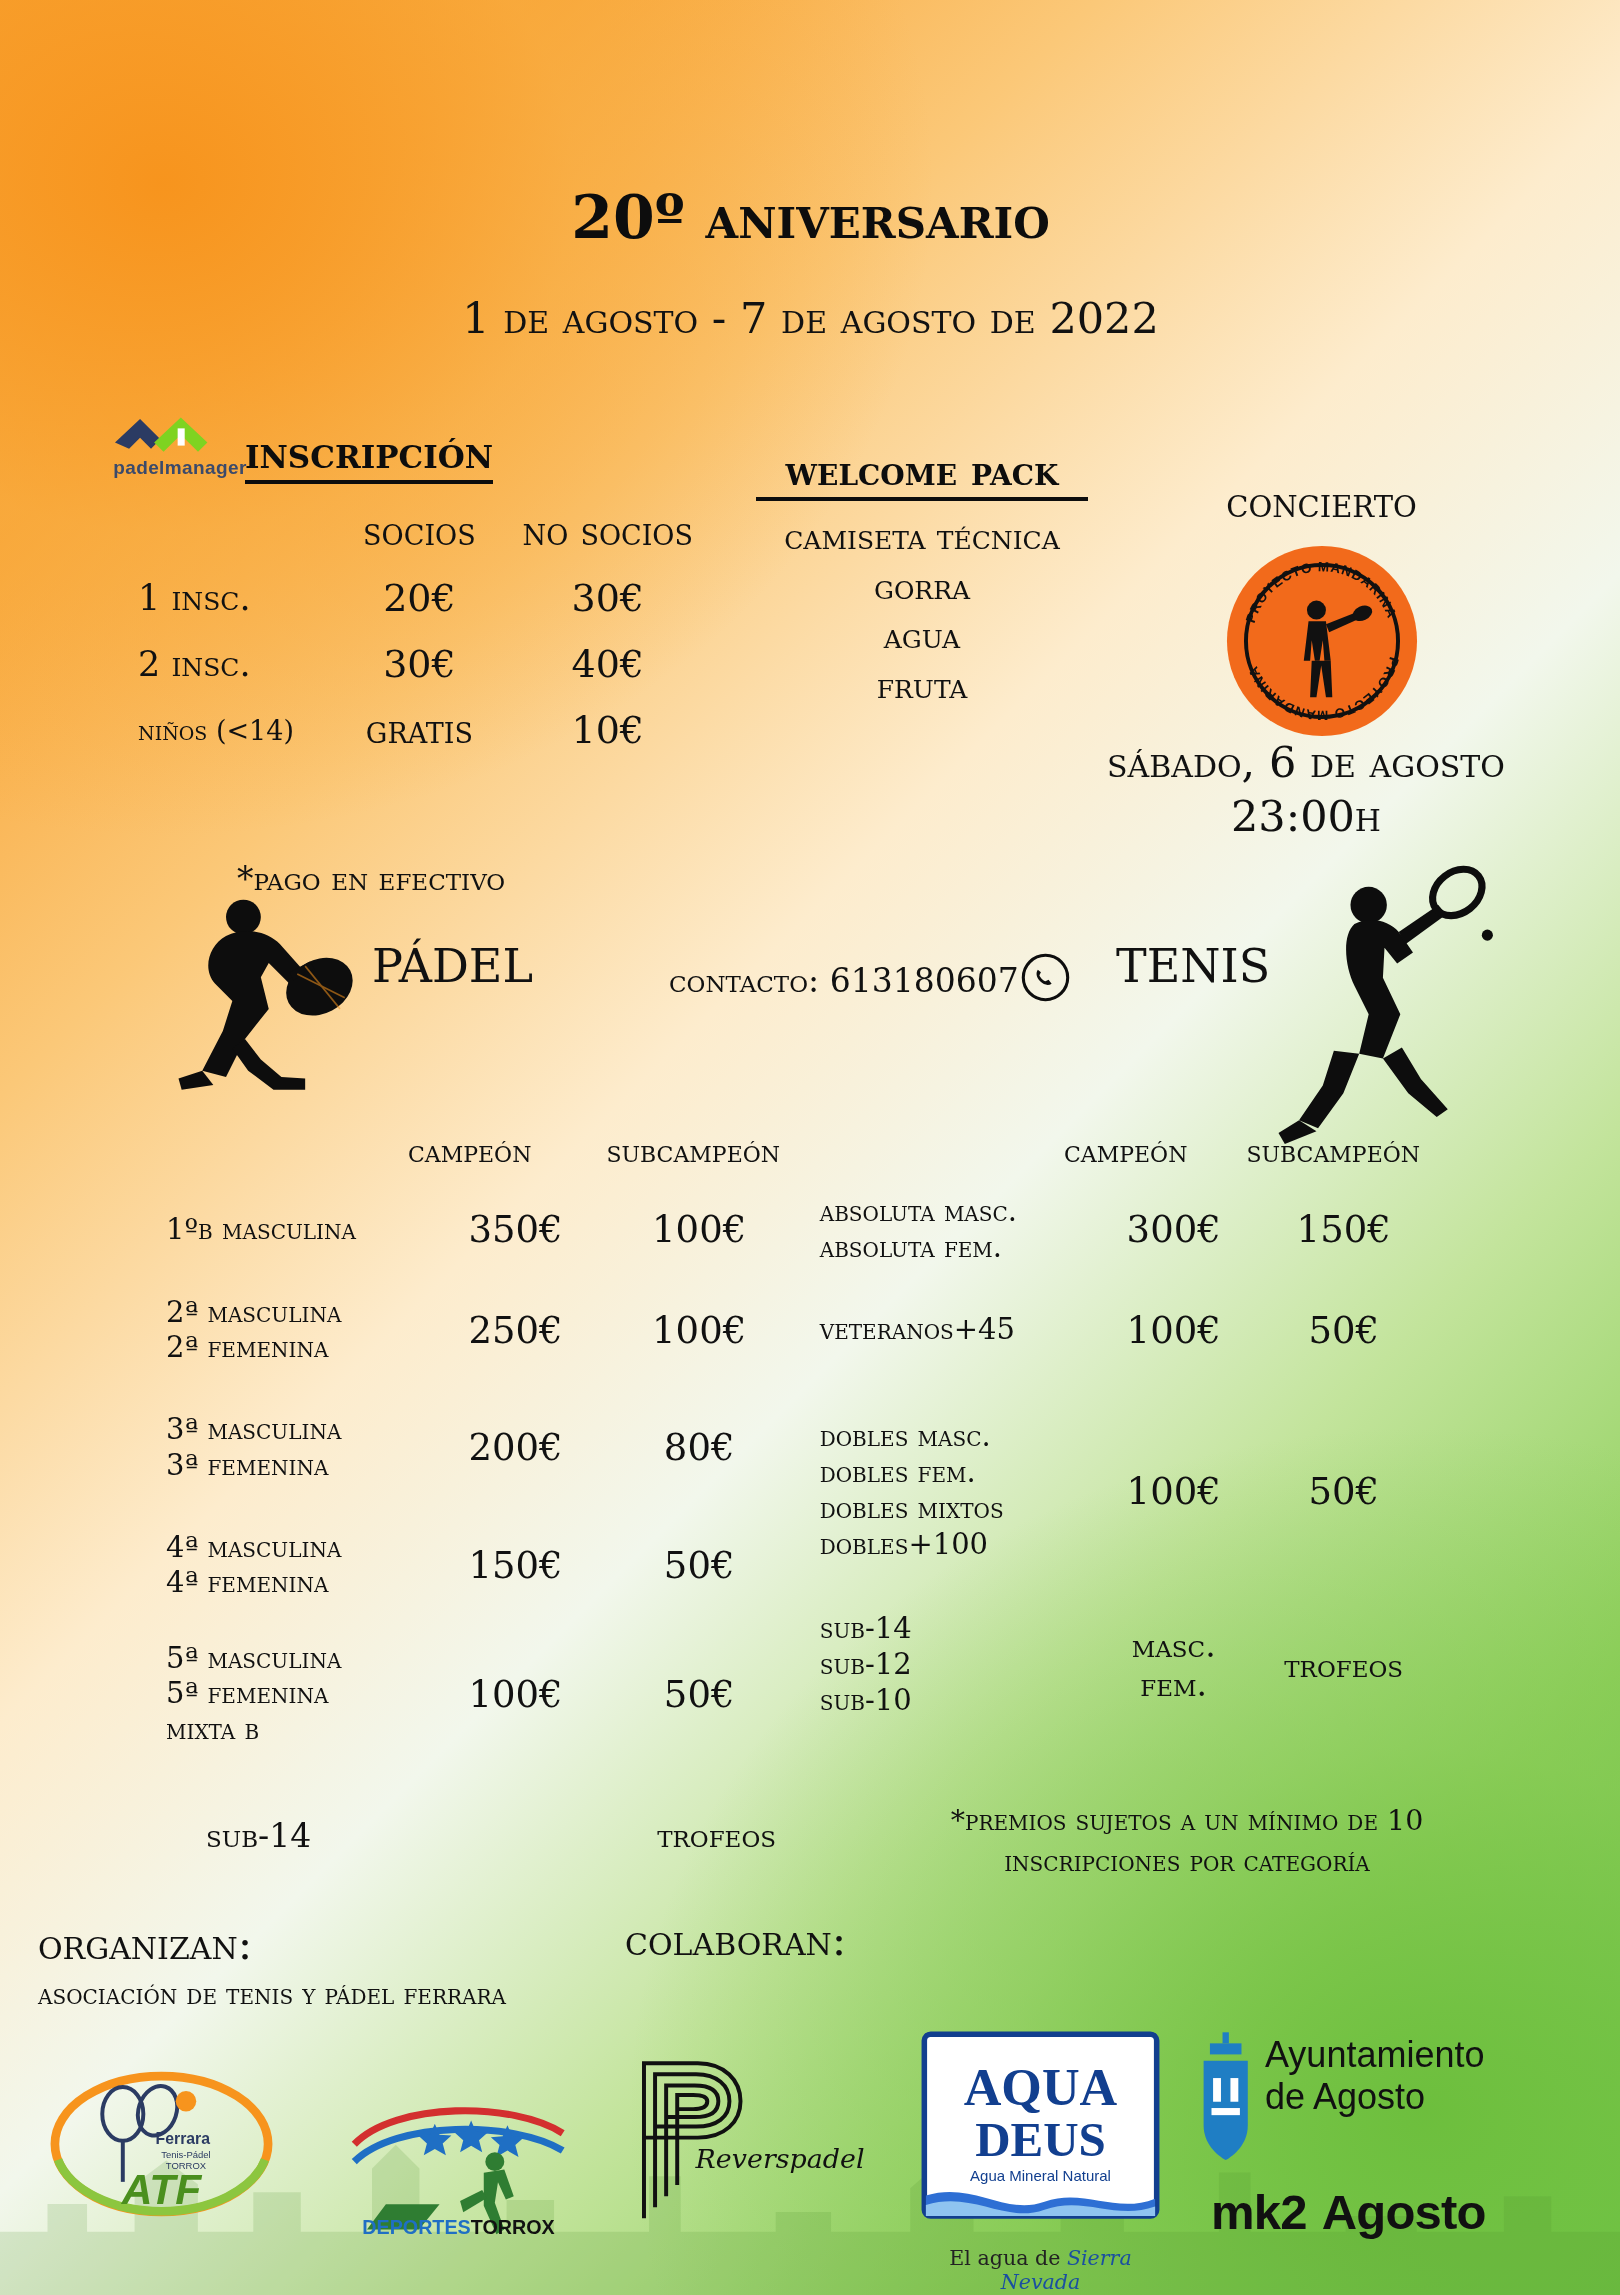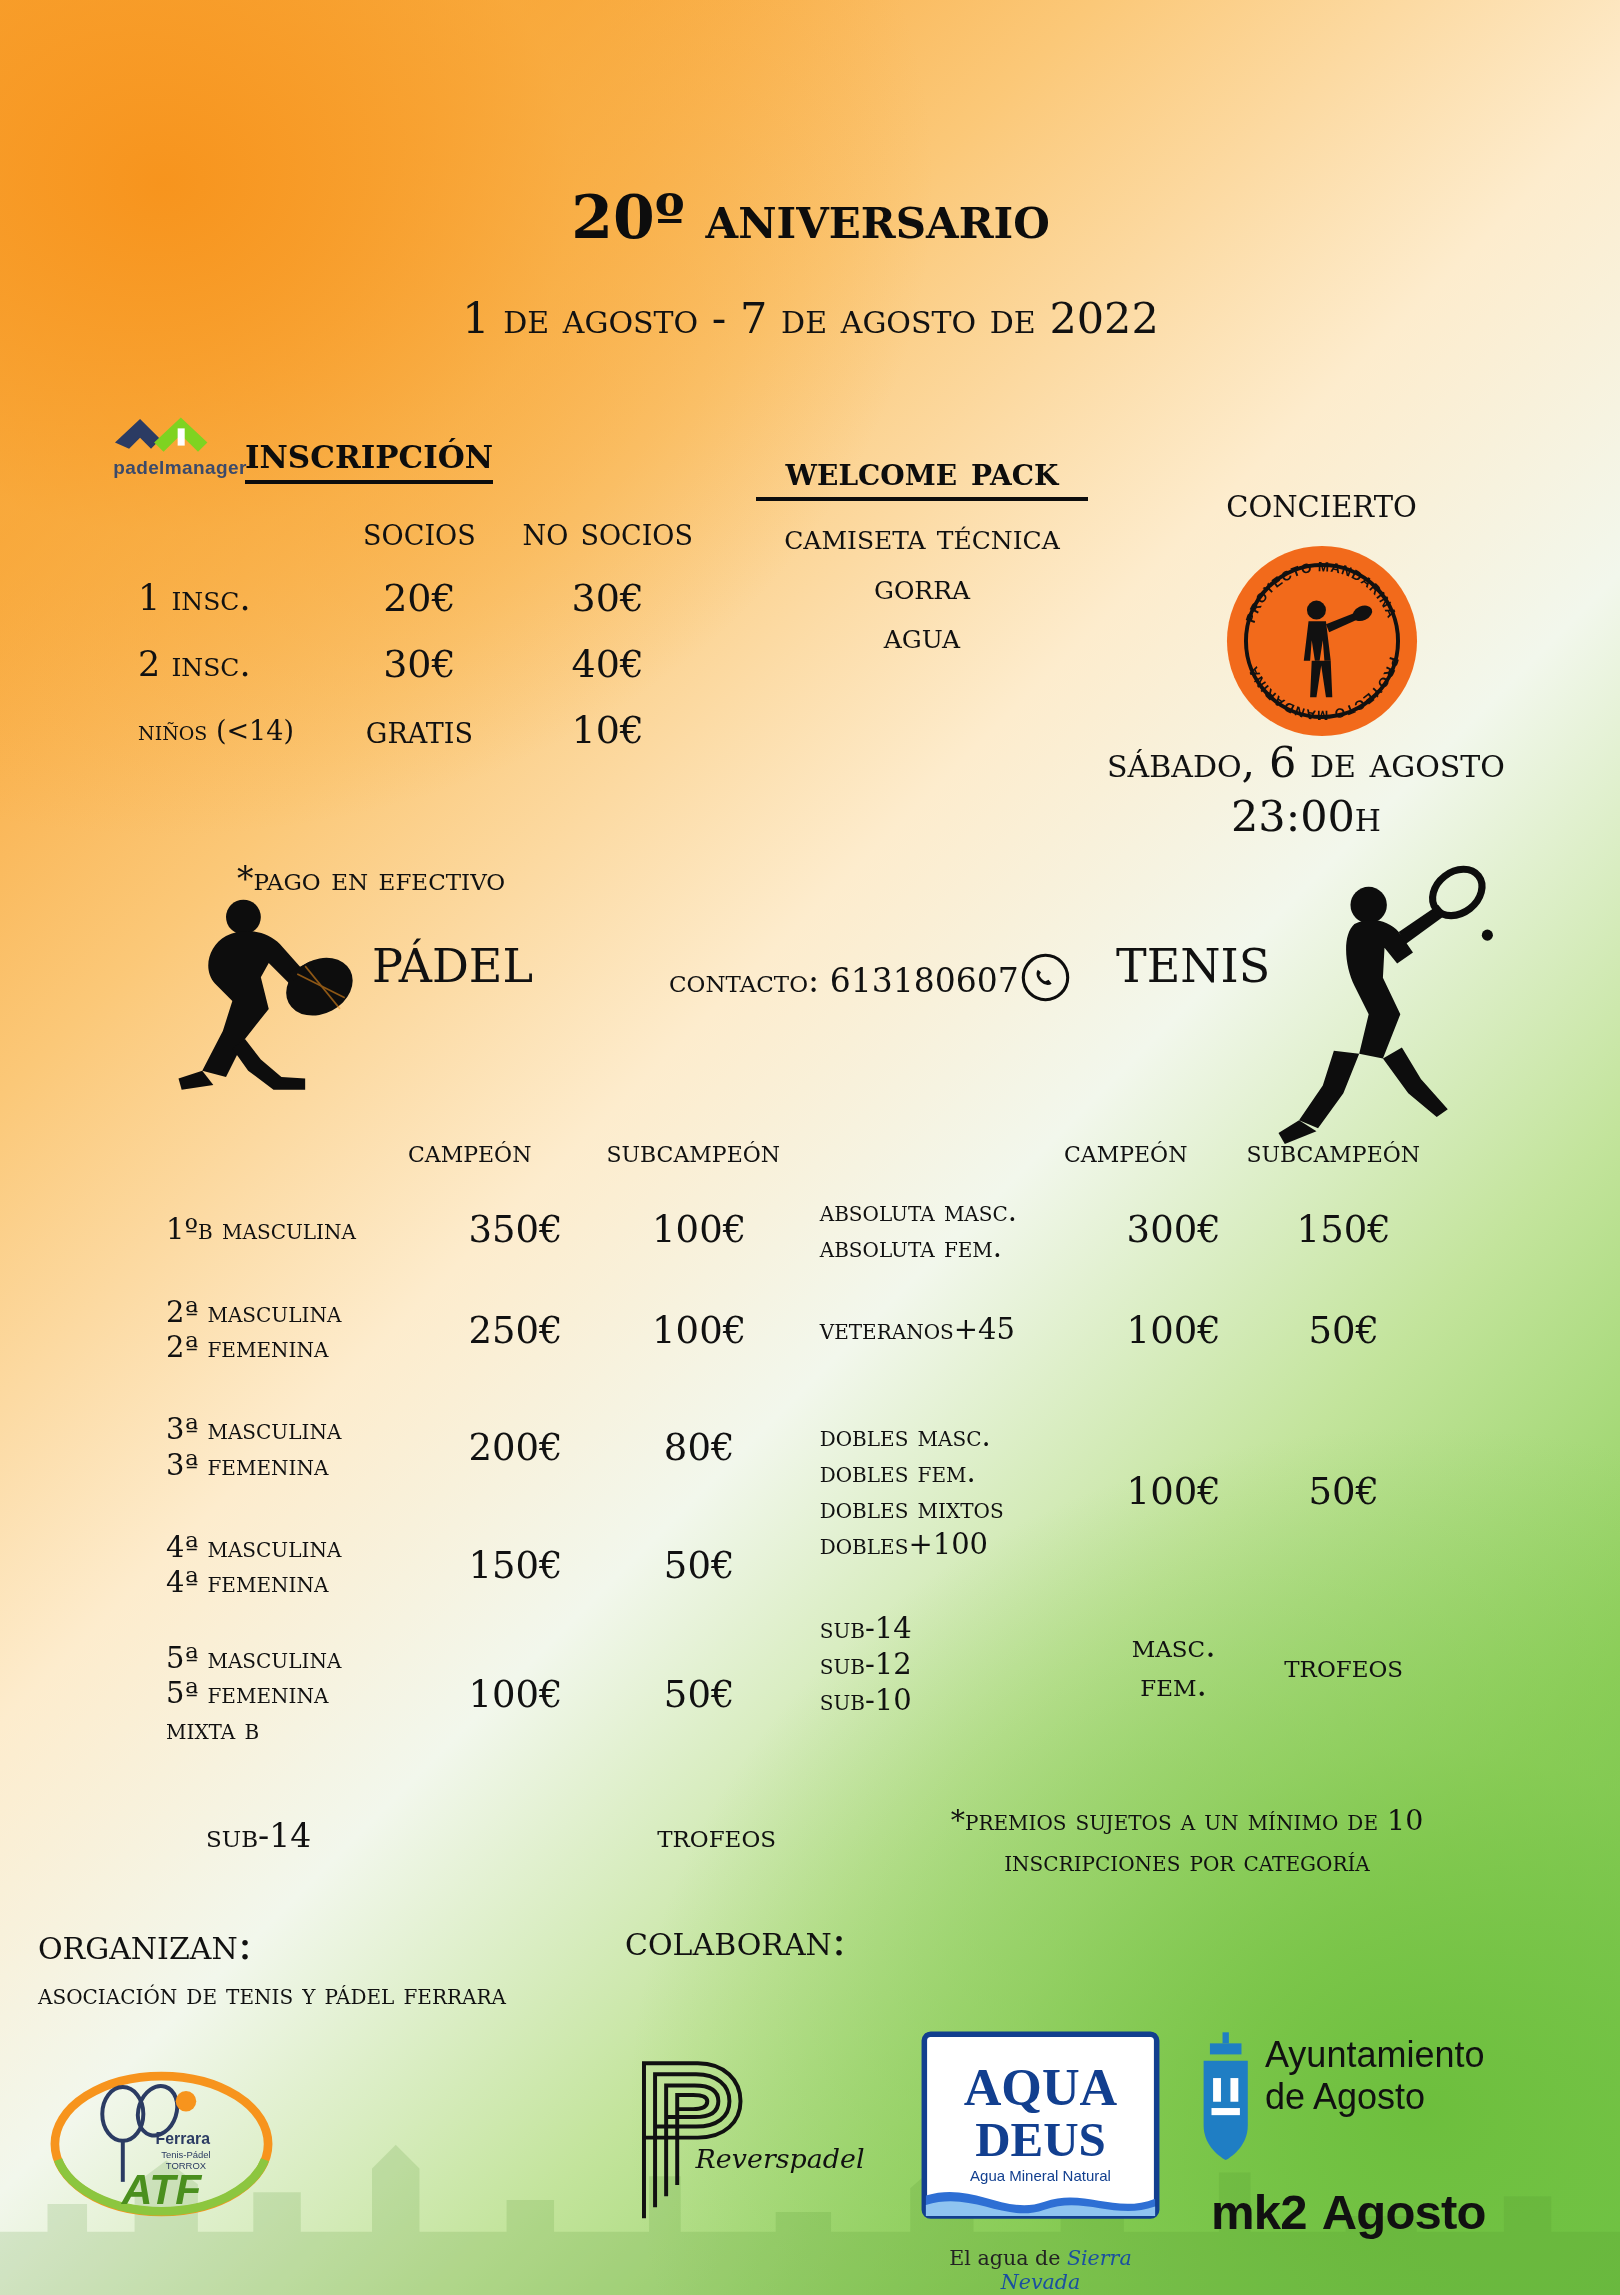--- a/index.html
+++ b/index.html
@@ -496,20 +496,21 @@
     </tbody>
       </table>
   </div>
   <div class="pago">*Pago en Efectivo</div>
 
   <div class="h-welcome">Welcome Pack</div>
   <div class="welcome-list">
     <div>Camiseta Técnica</div>
     <div>Gorra</div>
     <div>Agua</div>
+    <div>Fruta</div>
   </div>
 
   <div class="h-concierto">Concierto</div>
   <div class="band-logo">
     <svg width="198" height="198" viewBox="0 0 250 250">
       <circle cx="125" cy="125" r="120" fill="#f26a1b"></circle>
       <circle cx="125" cy="125" r="96" fill="none" stroke="#111" stroke-width="5"></circle>
       <path id="arcTop" d="M 37,125 A 88,88 0 0 1 213,125" fill="none"></path>
       <path id="arcBot" d="M 213,125 A 88,88 0 0 1 37,125" fill="none"></path>
       <text font-family="Liberation Sans, sans-serif" font-size="17" font-weight="bold" fill="#111" letter-spacing="1.2">
@@ -688,20 +689,38 @@
         <ellipse cx="140" cy="78" rx="24" ry="32" transform="rotate(18 140 78)"></ellipse>
       </g>
       <circle cx="176" cy="66" r="13" fill="#f7941d"></circle>
       <text x="145" y="196" text-anchor="middle" font-family="Liberation Sans, sans-serif" font-size="54" font-weight="bold" font-style="italic" fill="#4a8f1e">ATF</text>
       <text x="172" y="120" text-anchor="middle" font-family="Liberation Sans, sans-serif" font-size="20" font-weight="bold" fill="#2b3b63">Ferrara</text>
       <text x="176" y="138" text-anchor="middle" font-family="Liberation Sans, sans-serif" font-size="12" fill="#2b3b63">Tenis-Pádel</text>
       <text x="176" y="152" text-anchor="middle" font-family="Liberation Sans, sans-serif" font-size="12" fill="#2b3b63">TORROX</text>
     </svg>
   </div>
 
+  <div class="logo-deportes">
+    <svg width="237" height="150" viewBox="0 0 300 190">
+      <path d="M18,70 C70,16 220,16 282,56" fill="none" stroke="#d32f2f" stroke-width="9"></path>
+      <path d="M18,92 C70,40 220,40 282,78" fill="none" stroke="#1f6fc4" stroke-width="9"></path>
+      <g fill="#1f6fc4">
+        <path d="M120,44 l6,14 15,1 -11,10 4,15 -14,-8 -14,8 4,-15 -11,-10 15,-1 Z"></path>
+        <path d="M166,40 l6,14 15,1 -11,10 4,15 -14,-8 -14,8 4,-15 -11,-10 15,-1 Z"></path>
+        <path d="M212,46 l6,14 15,1 -11,10 4,15 -14,-8 -14,8 4,-15 -11,-10 15,-1 Z"></path>
+      </g>
+      <g fill="#2f7d32">
+        <circle cx="196" cy="92" r="12"></circle>
+        <path d="M182,106 l26,-4 12,34 -10,4 -10,-22 -4,26 12,34 -10,6 -16,-36 Z"></path>
+        <path d="M152,142 l28,-14 6,10 -30,18 Z"></path>
+      </g>
+      <path d="M58,146 L126,146 L100,178 L34,178 Z" fill="#2f7d32"></path>
+      <text x="150" y="184" text-anchor="middle" font-family="Liberation Sans, sans-serif" font-size="25" font-weight="bold" fill="#1f6fc4">DEPORTES<tspan fill="#111">TORROX</tspan></text>
+    </svg>
+  </div>
 
   <div class="logo-revers">
     <svg width="269" height="182" viewBox="0 0 340 230">
       <g fill="none" stroke="#111" stroke-width="5">
         <path d="M24,214 L24,18 L92,18 C126,18 146,40 146,66 C146,92 126,112 92,112 L24,112"></path>
         <path d="M38,200 L38,32 L90,32 C116,32 132,46 132,66 C132,86 116,98 90,98 L38,98"></path>
         <path d="M52,186 L52,46 L88,46 C106,46 118,52 118,66 C118,80 106,86 88,86 L52,86"></path>
         <path d="M66,172 L66,58 L86,58 C96,58 104,60 104,66 C104,74 96,76 86,76 L66,76"></path>
       </g>
       <text x="196" y="150" text-anchor="middle" font-family="DejaVu Serif, serif" font-size="34" font-style="italic" fill="#111">Reverspadel</text>

